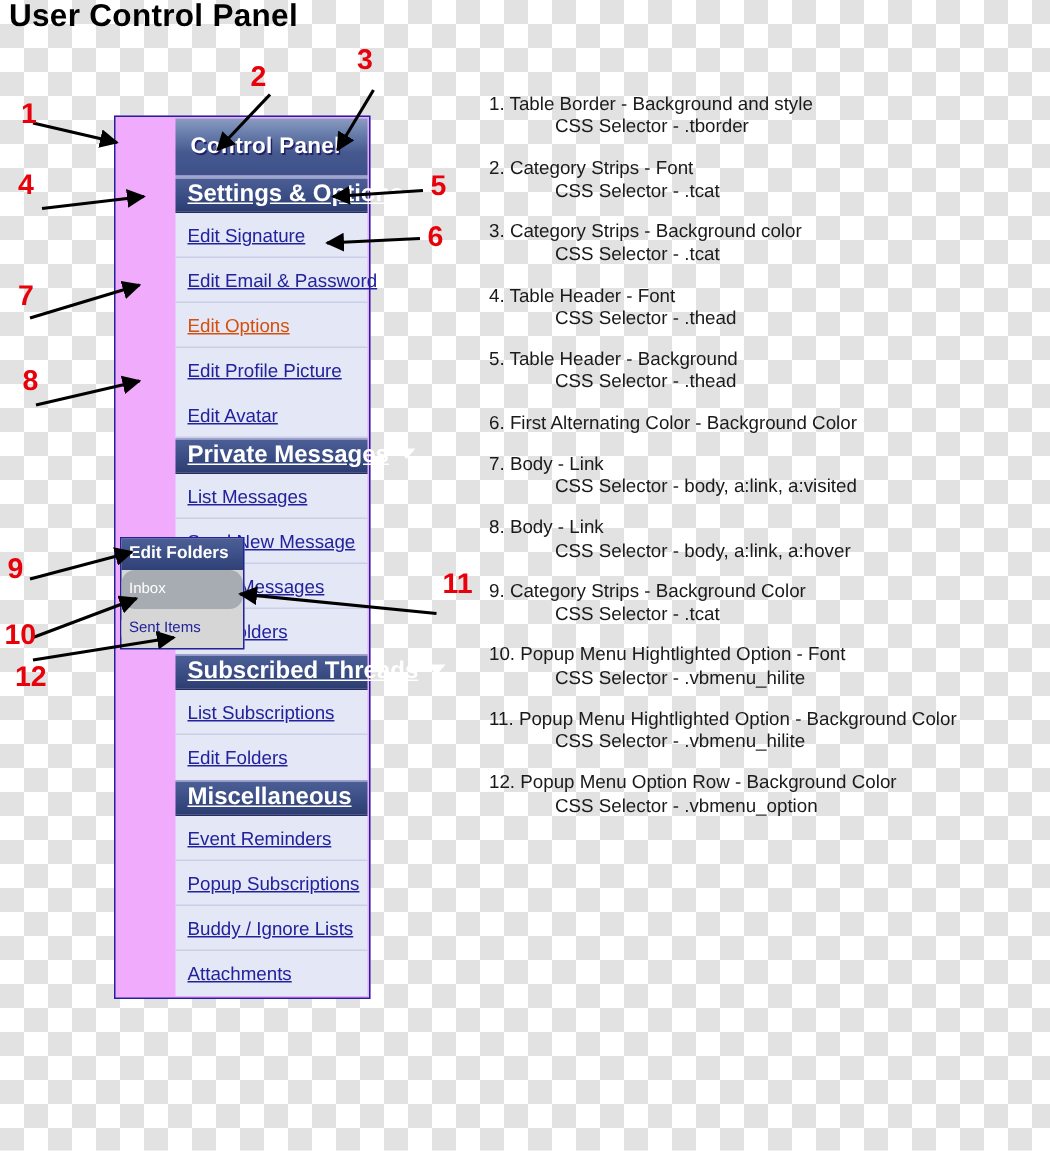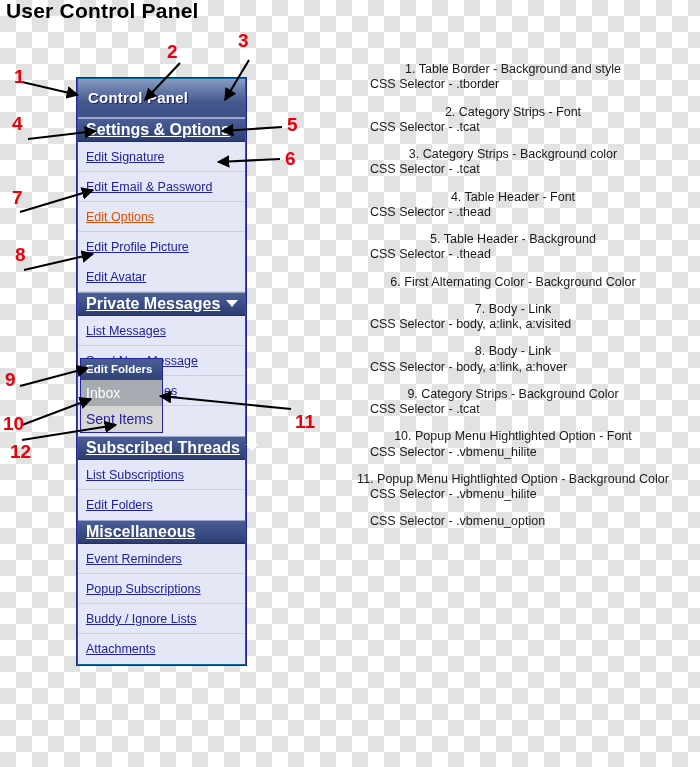--- a/index.html
+++ b/index.html
@@ -33,21 +33,22 @@
   }
 
   
   #cp-panel {
     position: absolute;
     left: 76px;
     top: 77px;
     width: 171px;
     border: 1px solid #22229C;
     box-sizing: border-box;
-    background: #0369a1;
+    background: #f0abfc;
+    padding-left: 39px;
   }
   .cp-inner { padding: 1px; }
 
   .cp-title {
     height: 38px;
     line-height: 38px;
     padding-left: 10px;
     font-size: 15px;
     font-weight: bold;
     color: #ffffff;
@@ -118,23 +119,24 @@
     font-size: 11.5px;
     font-weight: bold;
     color: #ffffff;
     background: linear-gradient(to bottom, #4c5f95 0%, #3b4e86 55%, #2f4174 100%);
     white-space: nowrap;
   }
   .pop-item {
     height: 26px;
     line-height: 26px;
     padding-left: 5px;
-    font-size: 14px;
+    font-size: 10px;
     color: #22229C;
     white-space: nowrap;
+    border-radius: 9px;
   }
   .pop-item.hilite {
     background: #A6ACB1;
     color: #ffffff;
   }
   .pop-item.option {
     background: #D6D6D6;
   }
 
   
@@ -164,21 +166,20 @@
     top: 62px;
     width: 374px;
     z-index: 10;
   }
   .leg-entry { margin-bottom: 12px; }
   .leg-line1 {
     font-size: 12.5px;
     color: #1a1a1a;
     white-space: nowrap;
     line-height: 1.22;
-    text-align: center;
   }
   .leg-line2 {
     font-size: 12.5px;
     color: #1a1a1a;
     white-space: nowrap;
     padding-left: 44px;
     line-height: 1.22;
   }
 </style>
 </head>
@@ -268,21 +269,21 @@
 <div class="anno-num" style="left:14px;  top:67px;">1</div>
 <div class="anno-num" style="left:167px; top:42px;">2</div>
 <div class="anno-num" style="left:238px; top:31px;">3</div>
 <div class="anno-num" style="left:12px;  top:114px;">4</div>
 <div class="anno-num" style="left:287px; top:115px;">5</div>
 <div class="anno-num" style="left:285px; top:149px;">6</div>
 <div class="anno-num" style="left:12px;  top:188px;">7</div>
 <div class="anno-num" style="left:15px;  top:245px;">8</div>
 <div class="anno-num" style="left:5px;   top:370px;">9</div>
 <div class="anno-num" style="left:3px;   top:406px;margin-top:8px;">10</div>
-<div class="anno-num" style="left:295px; top:412px;">11</div>
+<div class="anno-num" style="left:295px; top:380px;">11</div>
 <div class="anno-num" style="left:10px;  top:442px;">12</div>
 
 <div id="legend">
 
   <div class="leg-entry">
     <div class="leg-line1"><span>1.</span> <span>Table Border - Background and style</span></div>
     <div class="leg-line2">CSS Selector - .tborder</div>
   </div>
 
   <div class="leg-entry">
@@ -328,16 +329,17 @@
     <div class="leg-line1"><span>10.</span> <span>Popup Menu Hightlighted Option - Font</span></div>
     <div class="leg-line2">CSS Selector -  .vbmenu_hilite</div>
   </div>
 
   <div class="leg-entry">
     <div class="leg-line1"><span>11.</span> <span>Popup Menu Hightlighted Option - Background Color</span></div>
     <div class="leg-line2">CSS Selector - .vbmenu_hilite</div>
   </div>
 
   <div class="leg-entry">
+    <div class="leg-line1"><span>12.</span> <span>Popup Menu Option Row - Background Color</span></div>
     <div class="leg-line2">CSS Selector - .vbmenu_option</div>
   </div>
 
 </div>
 
 </body></html>

